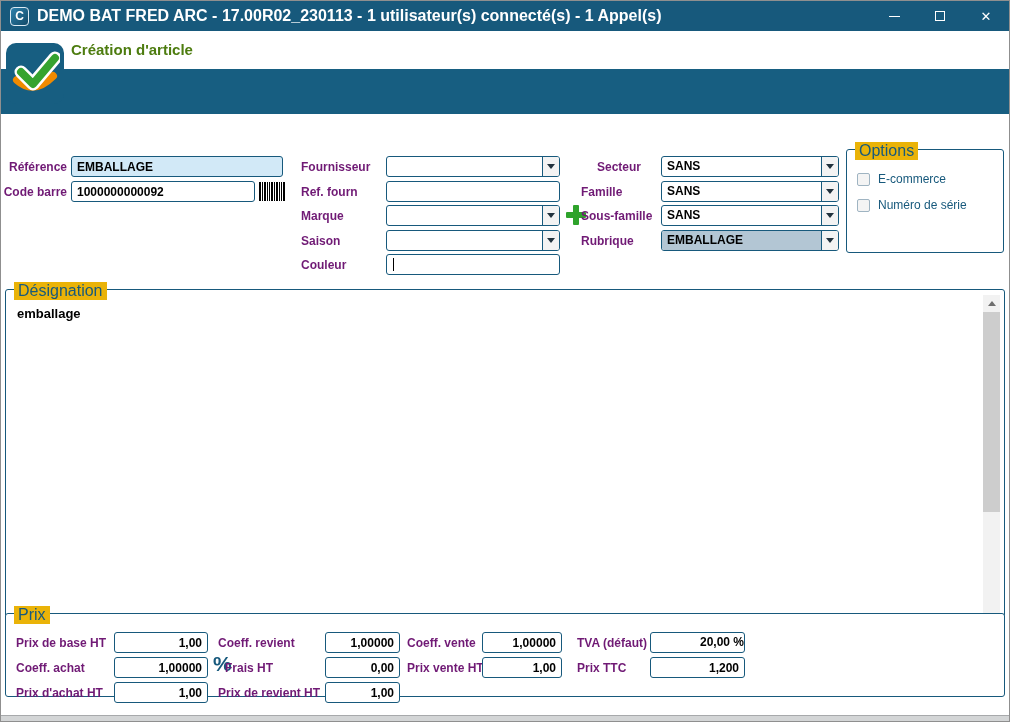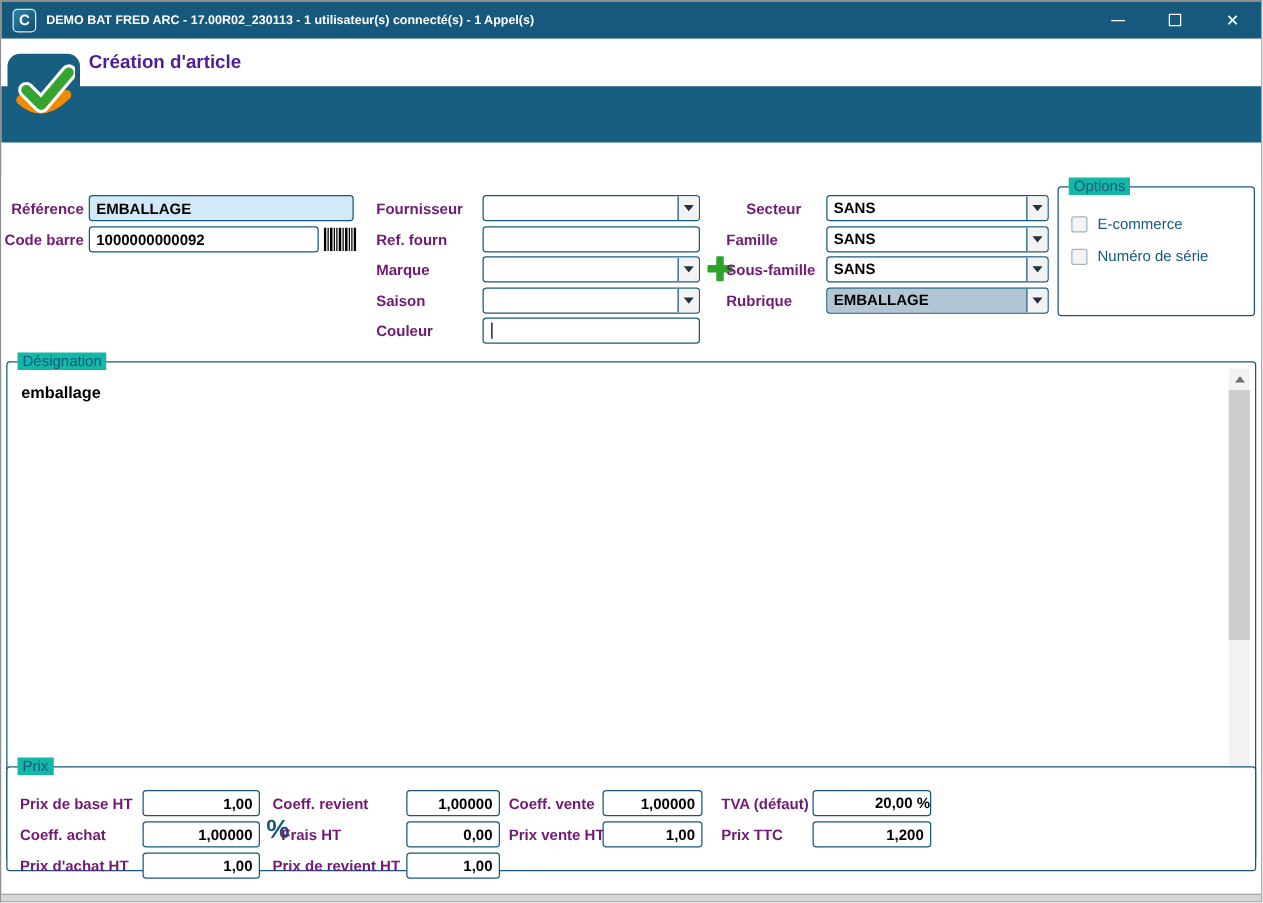--- a/index.html
+++ b/index.html
@@ -6,28 +6,28 @@
   html,body { width:1010px; height:722px; }
   body { font-family:"Liberation Sans", sans-serif; background:#fff; overflow:hidden; }
 
   .window { position:relative; width:1010px; height:722px; background:#fff; border:1px solid #8f8f8f; overflow:hidden; }
 
   
   .titlebar { position:absolute; top:0; left:0; right:0; height:30px; background:#17597C; display:flex; align-items:center; color:#fff; }
   .app-icon { width:19px; height:19px; margin:0 8px 0 9px; border-radius:4px;
               background:linear-gradient(135deg,#2d81ac,#134b69); color:#fff; font-size:12px; font-weight:bold;
               display:flex; align-items:center; justify-content:center; border:1px solid #dcebf4; flex:none; }
-  .titlebar-text { font-size:10px; font-weight:bold; flex:1; white-space:nowrap; overflow:hidden; }
+  .titlebar-text { font-size:16px; font-weight:bold; flex:1; white-space:nowrap; overflow:hidden; }
   .win-btn { width:46px; height:30px; display:flex; align-items:center; justify-content:center; color:#fff; font-size:13px; }
   .mini-glyph { width:11px; height:1px; background:#fff; display:inline-block; }
   .maxi-glyph { width:10px; height:10px; border:1px solid #fff; display:inline-block; }
 
   
   .header-strip { position:absolute; top:30px; left:0; right:0; height:38px; background:#fff; }
-  .page-title { position:absolute; left:70px; top:40px; font-size:15px; font-weight:bold; color:#4c1d95; }
+  .page-title { position:absolute; left:70px; top:40px; font-size:15px; font-weight:bold; color:#4d7c0f; }
   .teal-band { position:absolute; top:68px; left:0; right:0; height:45px; background:#175E81; }
   .logo { position:absolute; left:5px; top:42px; width:58px; height:61px; background:#175E81; border-radius:10px;
           z-index:5; display:flex; align-items:center; justify-content:center; }
 
   
   .tabs { position:absolute; top:113px; left:0; right:0; height:27px; display:flex; align-items:stretch; background:#fff; }
   .tab { display:flex; align-items:center; padding:0 9px; font-size:11px; color:#16597C;
          background:#DBDBDB; border:1px solid #ACACAC; border-left:none; white-space:nowrap; }
   .tab:first-child { border-left:1px solid #ACACAC; }
   .tab.active { background:#17597C; color:#fff; border-color:#17597C; }
@@ -48,21 +48,21 @@
   .combo .val.center { text-align:center; }
   .combo.selected .val { background:#B3C6D4; }
   .combo .btn { width:17px; flex:none; border-left:1px solid #17597C; background:#F3F3F3;
                 display:flex; align-items:center; justify-content:center; }
   .tri-down { width:0; height:0; border-left:4px solid transparent; border-right:4px solid transparent; border-top:5px solid #22323E; }
 
   .caret { width:1px; height:13px; background:#000; display:inline-block; vertical-align:middle; margin-left:1px; }
 
   
   .groupbox { position:absolute; border:1px solid #17597C; border-radius:3px; background:#fff; }
-  .legend { position:absolute; top:-8px; left:8px; background:#14b8a6; padding:0 4px; font-size:12px; color:#17597C; z-index:2; }
+  .legend { position:absolute; top:-8px; left:8px; background:#eab308; padding:0 4px; font-size:16px; color:#17597C; z-index:2; }
 
   .cb-row { position:absolute; display:flex; align-items:center; gap:8px; }
   .checkbox { width:13px; height:13px; border:1px solid #9FB4C2; background:#F4F4F4; border-radius:2px; flex:none; }
   .cb-label { font-size:12px; color:#17597C; white-space:nowrap; }
 
   .designation-text { position:absolute; left:11px; top:16px; font-size:13px; font-weight:bold; color:#000; }
 
   
   .scrollbar { position:absolute; top:5px; right:4px; bottom:5px; width:17px; background:#F2F2F2; }
   .sb-btn { position:absolute; left:0; width:17px; height:17px; background:#F2F2F2; display:flex; align-items:center; justify-content:center; }

